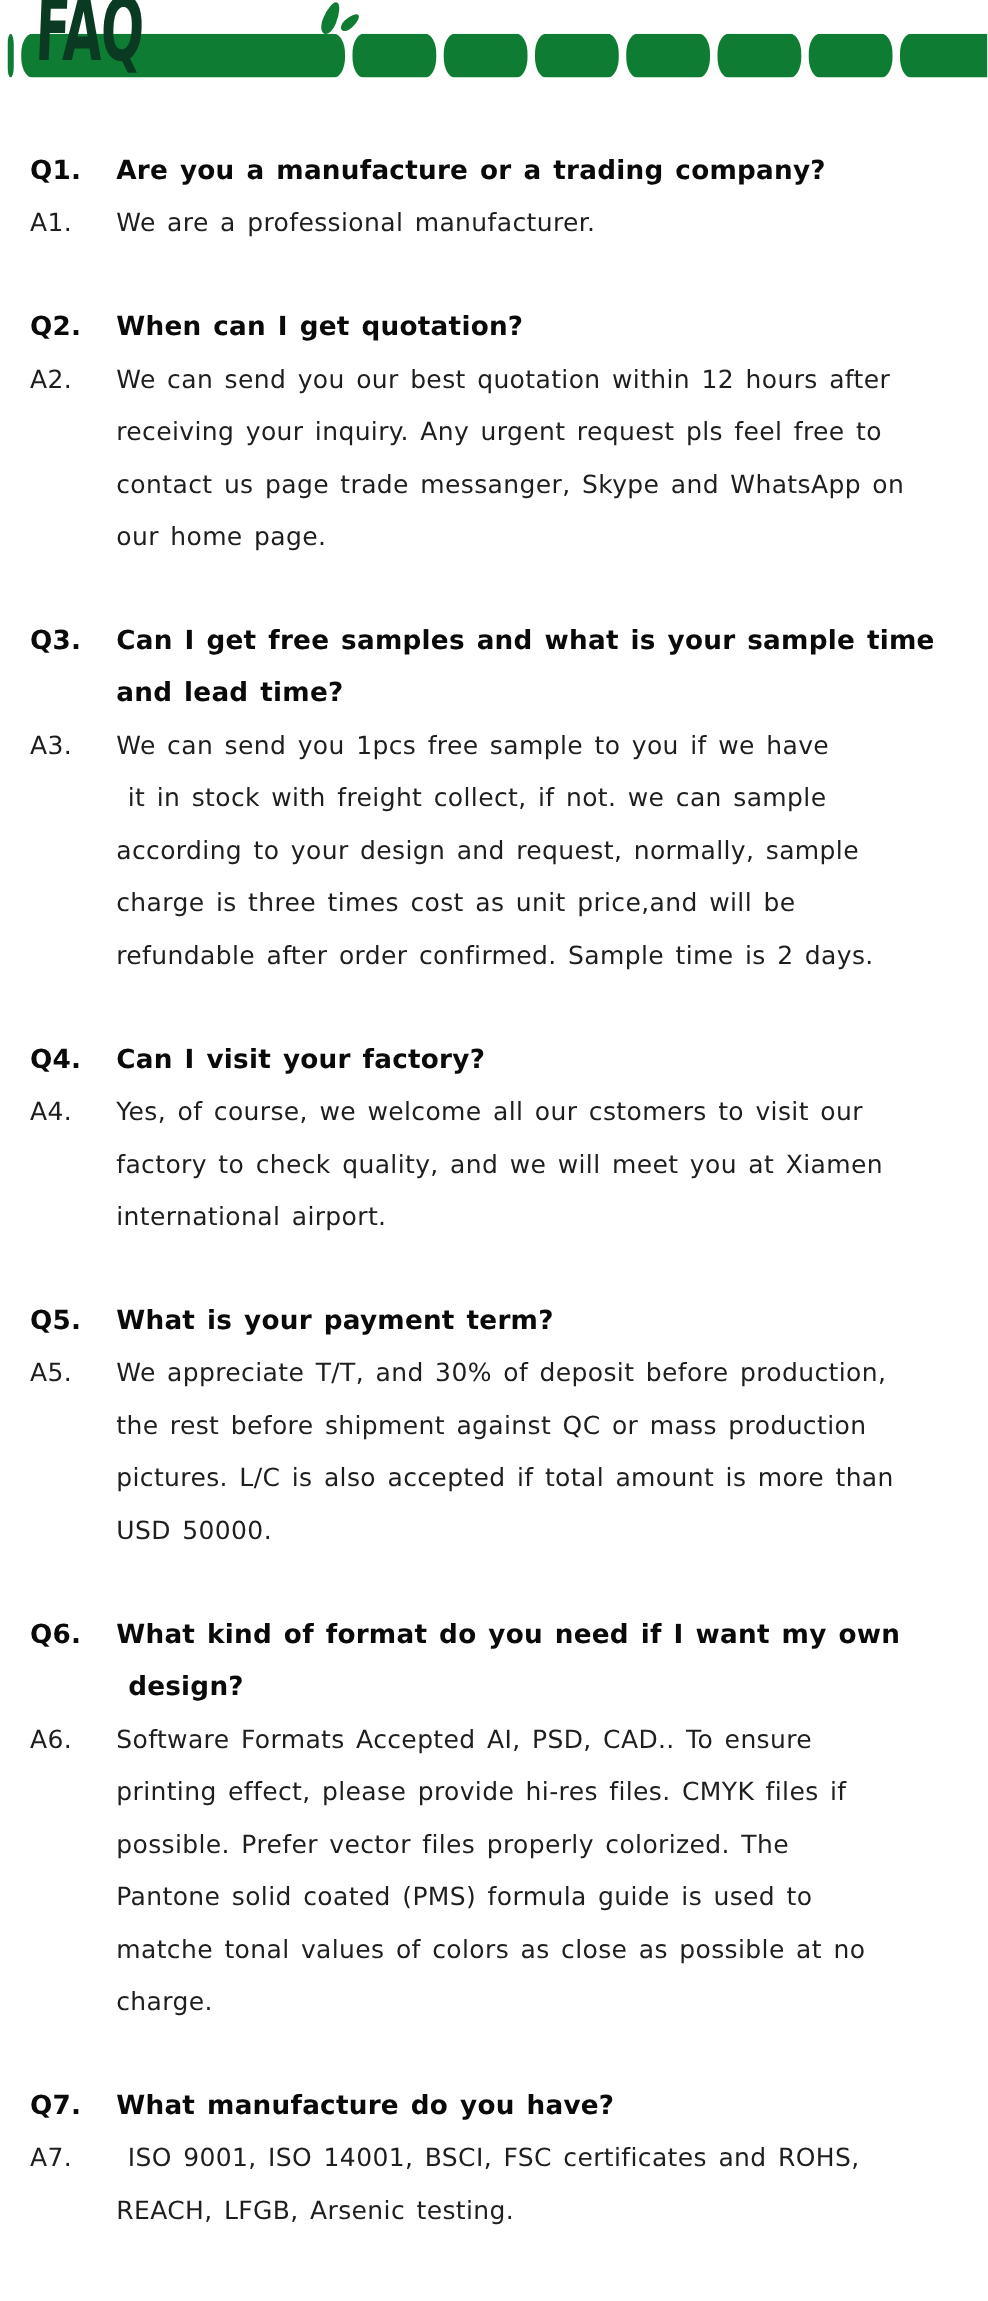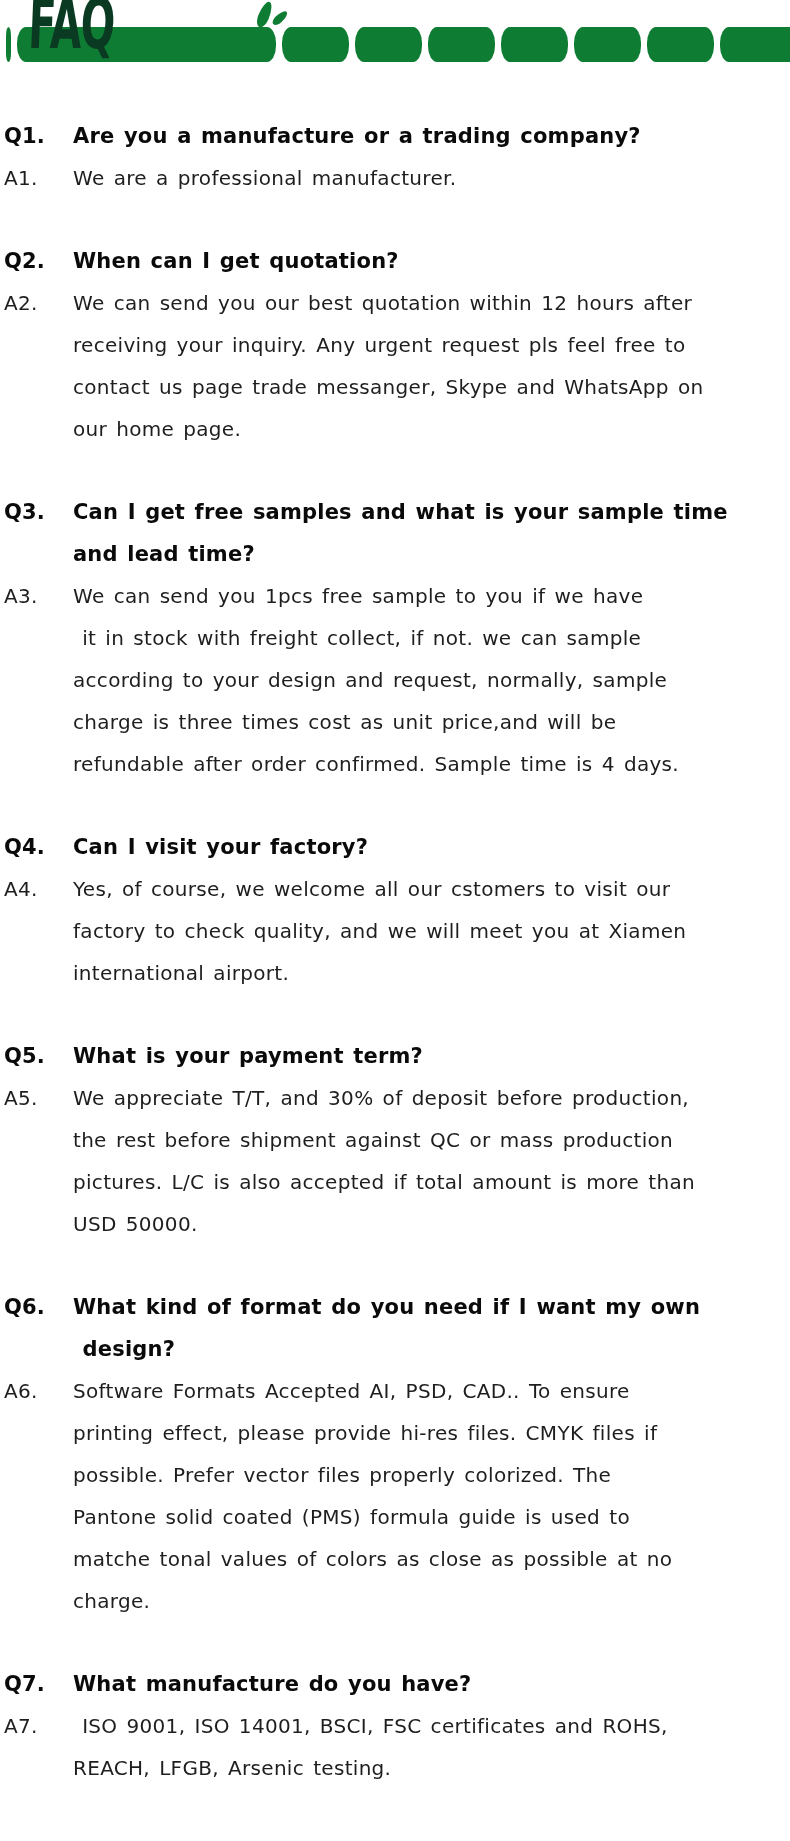--- a/index.html
+++ b/index.html
@@ -58,21 +58,21 @@
     letter-spacing:-2px;
     color:var(--title-green);
     transform:scaleX(0.58) skewX(-4deg);
     transform-origin:left top;
     white-space:pre;
   }
 
   
   .faq-list{
     margin-top:53px;
-    padding-left:4px;
+    padding-left:24px;
     padding-right:4px;
   }
   .faq-item{margin-top:41px;}
   .faq-item:first-child{margin-top:0;}
   .qa{display:flex;align-items:flex-start;}
   .qa .label{
     flex:0 0 45px;
     white-space:pre;
   }
   .qa .lines{flex:1 1 auto;min-width:0;margin-left:24px;}
@@ -156,21 +156,21 @@
           <div class="line">and lead time?</div>
         </div>
     </div>
     <div class="qa answer">
       <span class="label">A3.</span>
       <div class="lines">
           <div class="line">We can send you 1pcs free sample to you if we have</div>
           <div class="line"> it in stock with freight collect, if not. we can sample</div>
           <div class="line">according to your design and request, normally, sample</div>
           <div class="line">charge is three times cost as unit price,and will be</div>
-          <div class="line">refundable after order confirmed. Sample time is 4 days.</div>
+          <div class="line">refundable after order confirmed. Sample time is 2 days.</div>
         </div>
     </div>
   </section>
 
   <section class="faq-item">
     <div class="qa question">
       <span class="label">Q4.</span>
       <div class="lines">
           <div class="line">Can I visit your factory?</div>
         </div>

